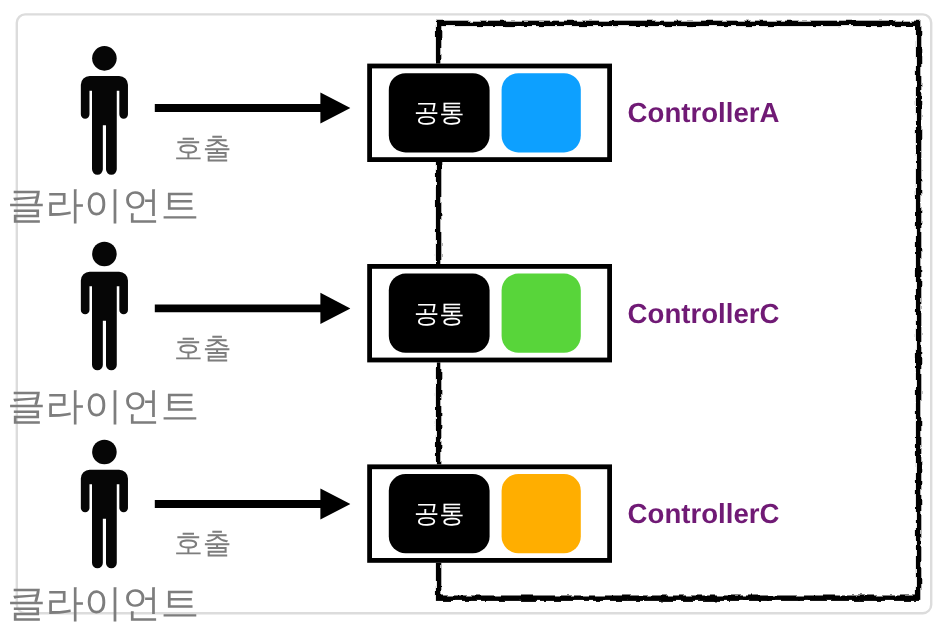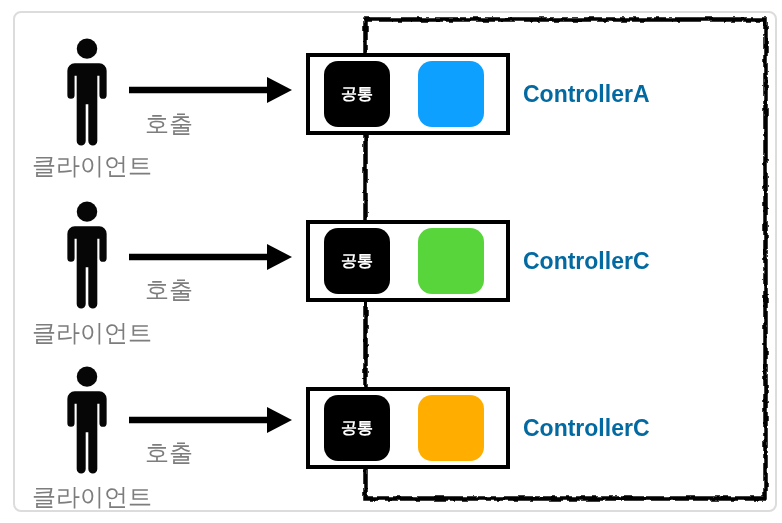--- a/index.html
+++ b/index.html
@@ -40,22 +40,21 @@
   }
   .person svg { width: 100%; height: 100%; fill: #060606; }
   .person-1 { top: 36px; }
   .person-2 { top: 199px; }
   .person-3 { top: 364px; }
 
   .client-label {
     position: absolute;
     left: 6px;
     width: 172px;
-    text-align: center;
-    font-size: 24px;
+    font-size: 32px;
     color: #7d7d7d;
     z-index: 2;
     white-space: nowrap;
   }
   .client-label-1 { top: 150px; }
   .client-label-2 { top: 317px; }
   .client-label-3 { top: 481px; }
 
   
   .arrow {
@@ -93,47 +92,47 @@
     display: flex;
     align-items: center;
   }
   .controller-a { top: 53px; }
   .controller-b { top: 220px; }
   .controller-c { top: 387px; }
 
   .common-badge {
     position: absolute;
     left: 14px; top: 4px;
-    width: 66px; height: 66px;
+    width: 84px; height: 66px;
     background: #000000;
     border-radius: 14px;
     color: #ffffff;
-    font-size: 16px;
-    font-weight: bold;
+    font-size: 21px;
+    font-weight: normal;
     display: flex;
     align-items: center;
     justify-content: center;
     white-space: nowrap;
   }
   .color-square {
     position: absolute;
     left: 108px; top: 4px;
     width: 66px; height: 66px;
     border-radius: 14px;
   }
 
   .controller-name {
     position: absolute;
     left: 523px;
     height: 82px;
     display: flex;
     align-items: center;
     font-size: 23px;
     font-weight: bold;
-    color: #0369a1;
+    color: #701a75;
     z-index: 3;
     white-space: nowrap;
   }
   .controller-name-a { top: 53px; }
   .controller-name-b { top: 220px; }
   .controller-name-c { top: 387px; text-align: center; }
 
   .hidden-defs { position: absolute; width: 0; height: 0; }
 </style>
 </head>

